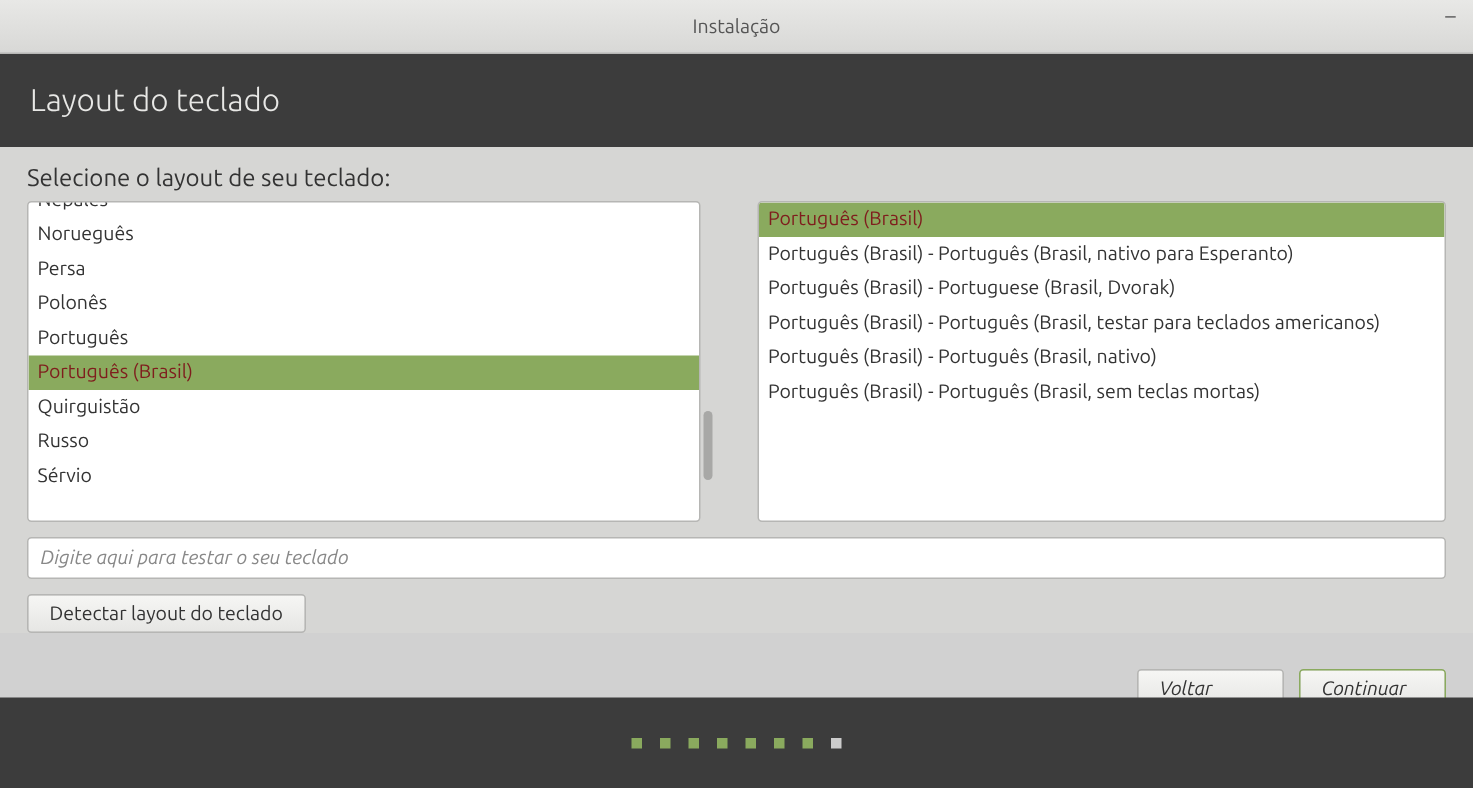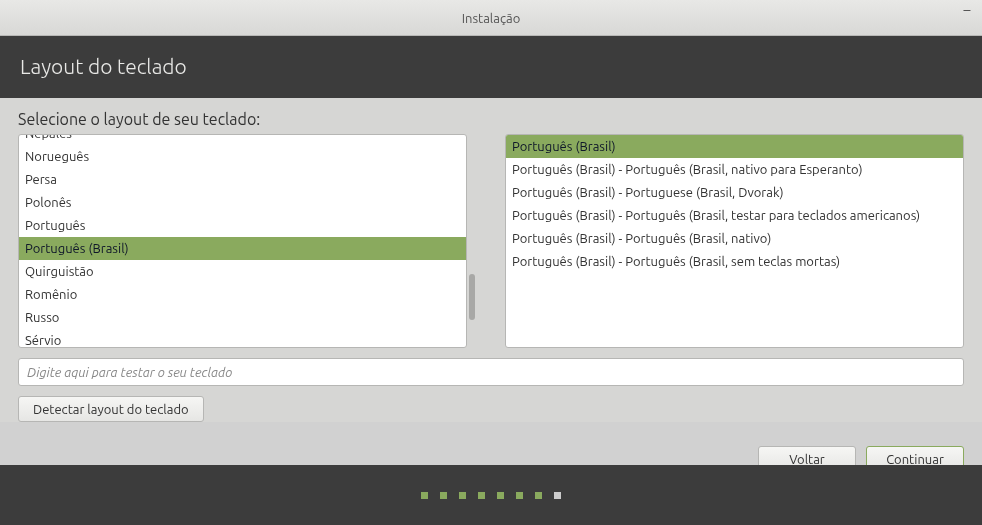--- a/index.html
+++ b/index.html
@@ -75,21 +75,21 @@
     }
     .list-item {
       padding: 2px 6px;
       line-height: 19px;
       cursor: pointer;
       white-space: nowrap;
       overflow: hidden;
     }
     .list-item.selected {
       background: #8aaa5e;
-      color: #0f172a;
+      color: #7f1d1d;
     }
     .list-item.cutoff-top {
       margin-top: -13px;
     }
     .scrollbar-track {
       width: 10px;
       background: transparent;
       position: relative;
     }
     .scrollbar-thumb {
@@ -130,21 +130,22 @@
       cursor: pointer;
     }
     .nav-row {
       display: flex;
       justify-content: flex-end;
       gap: 10px;
       padding: 24px 18px 14px 0;
     }
     .nav-btn {
       min-width: 98px;
-      text-align: center;
+      text-align: left;
+      font-style: italic;
     }
     .nav-btn.primary {
       border: 1px solid #8aaa5e;
     }
     .footer {
       position: absolute;
       bottom: 0;
       left: 0;
       right: 0;
       height: 60px;
@@ -181,21 +182,20 @@
   <div class="lists-row">
     <div class="list-wrapper">
       <div class="listbox" id="layout-list">
           <div class="list-item cutoff-top">Nepalês</div>
           <div class="list-item">Norueguês</div>
           <div class="list-item">Persa</div>
           <div class="list-item">Polonês</div>
           <div class="list-item">Português</div>
           <div class="list-item selected">Português (Brasil)</div>
           <div class="list-item">Quirguistão</div>
-          <div class="list-item">Romênio</div>
           <div class="list-item">Russo</div>
           <div class="list-item">Sérvio</div>
         </div>
       <div class="scrollbar-track">
         <div class="scrollbar-thumb"></div>
       </div>
     </div>
     <div class="list-wrapper">
       <div class="listbox" id="variant-list">
           <div class="list-item selected">Português (Brasil)</div>

